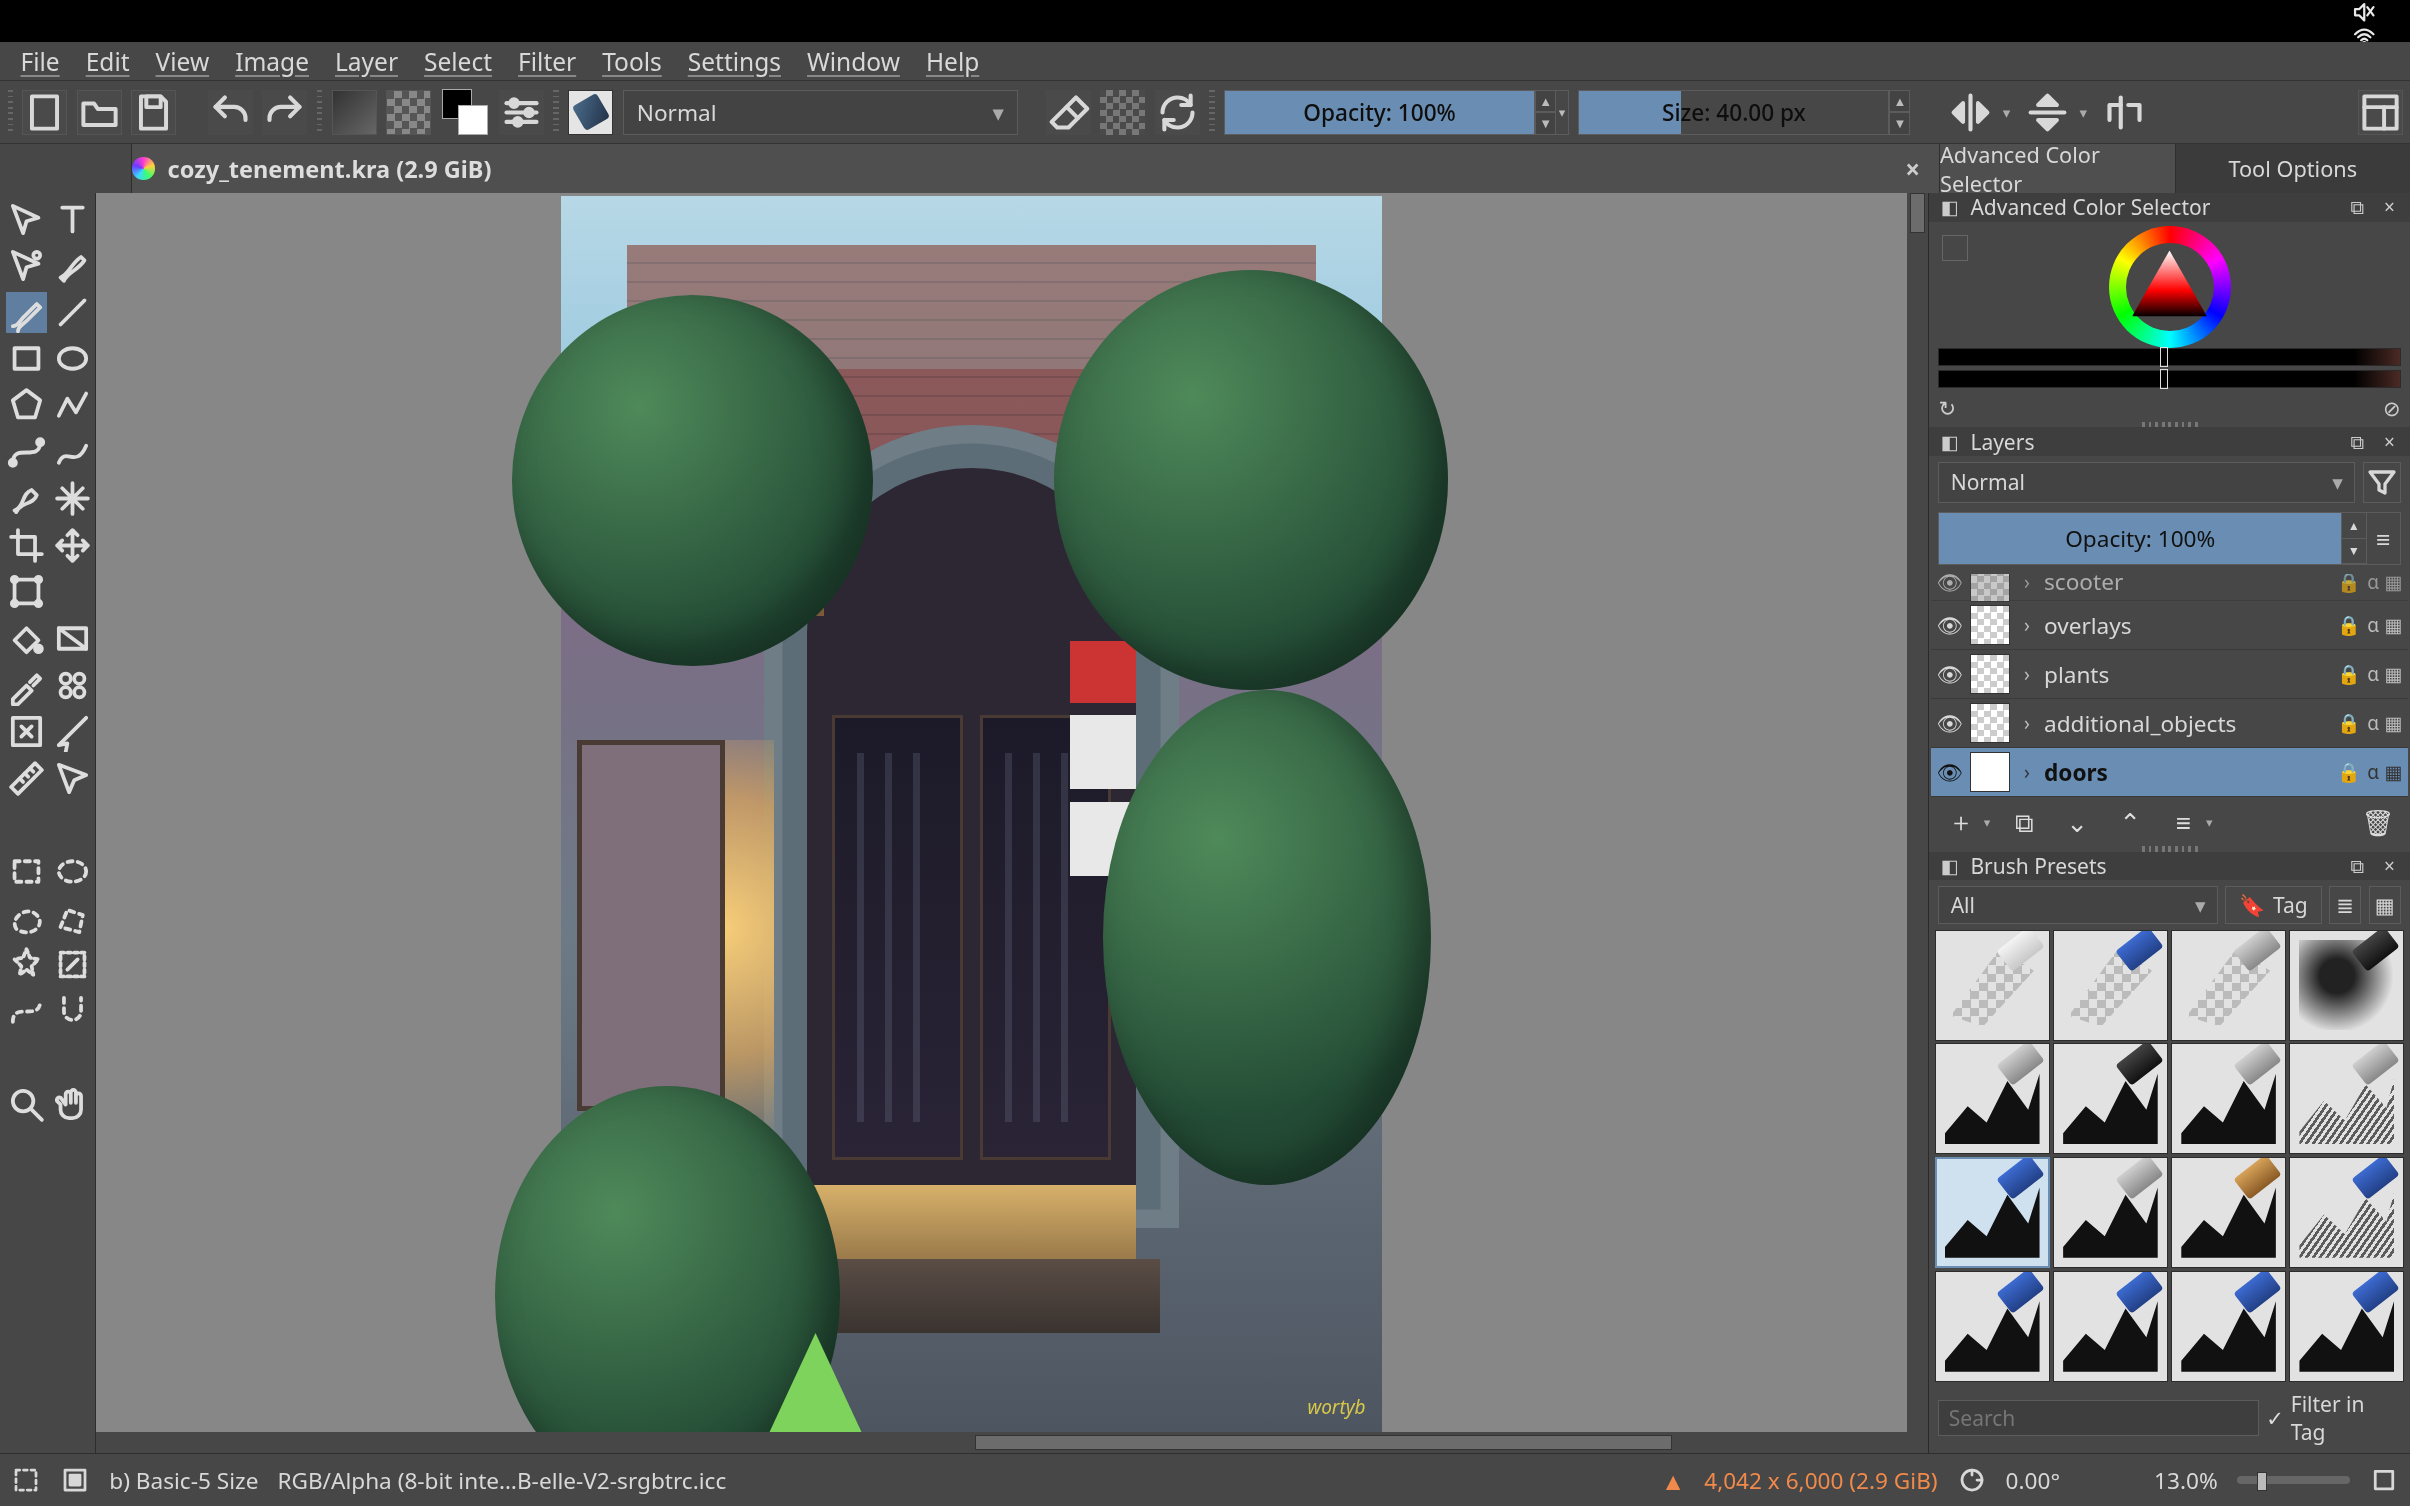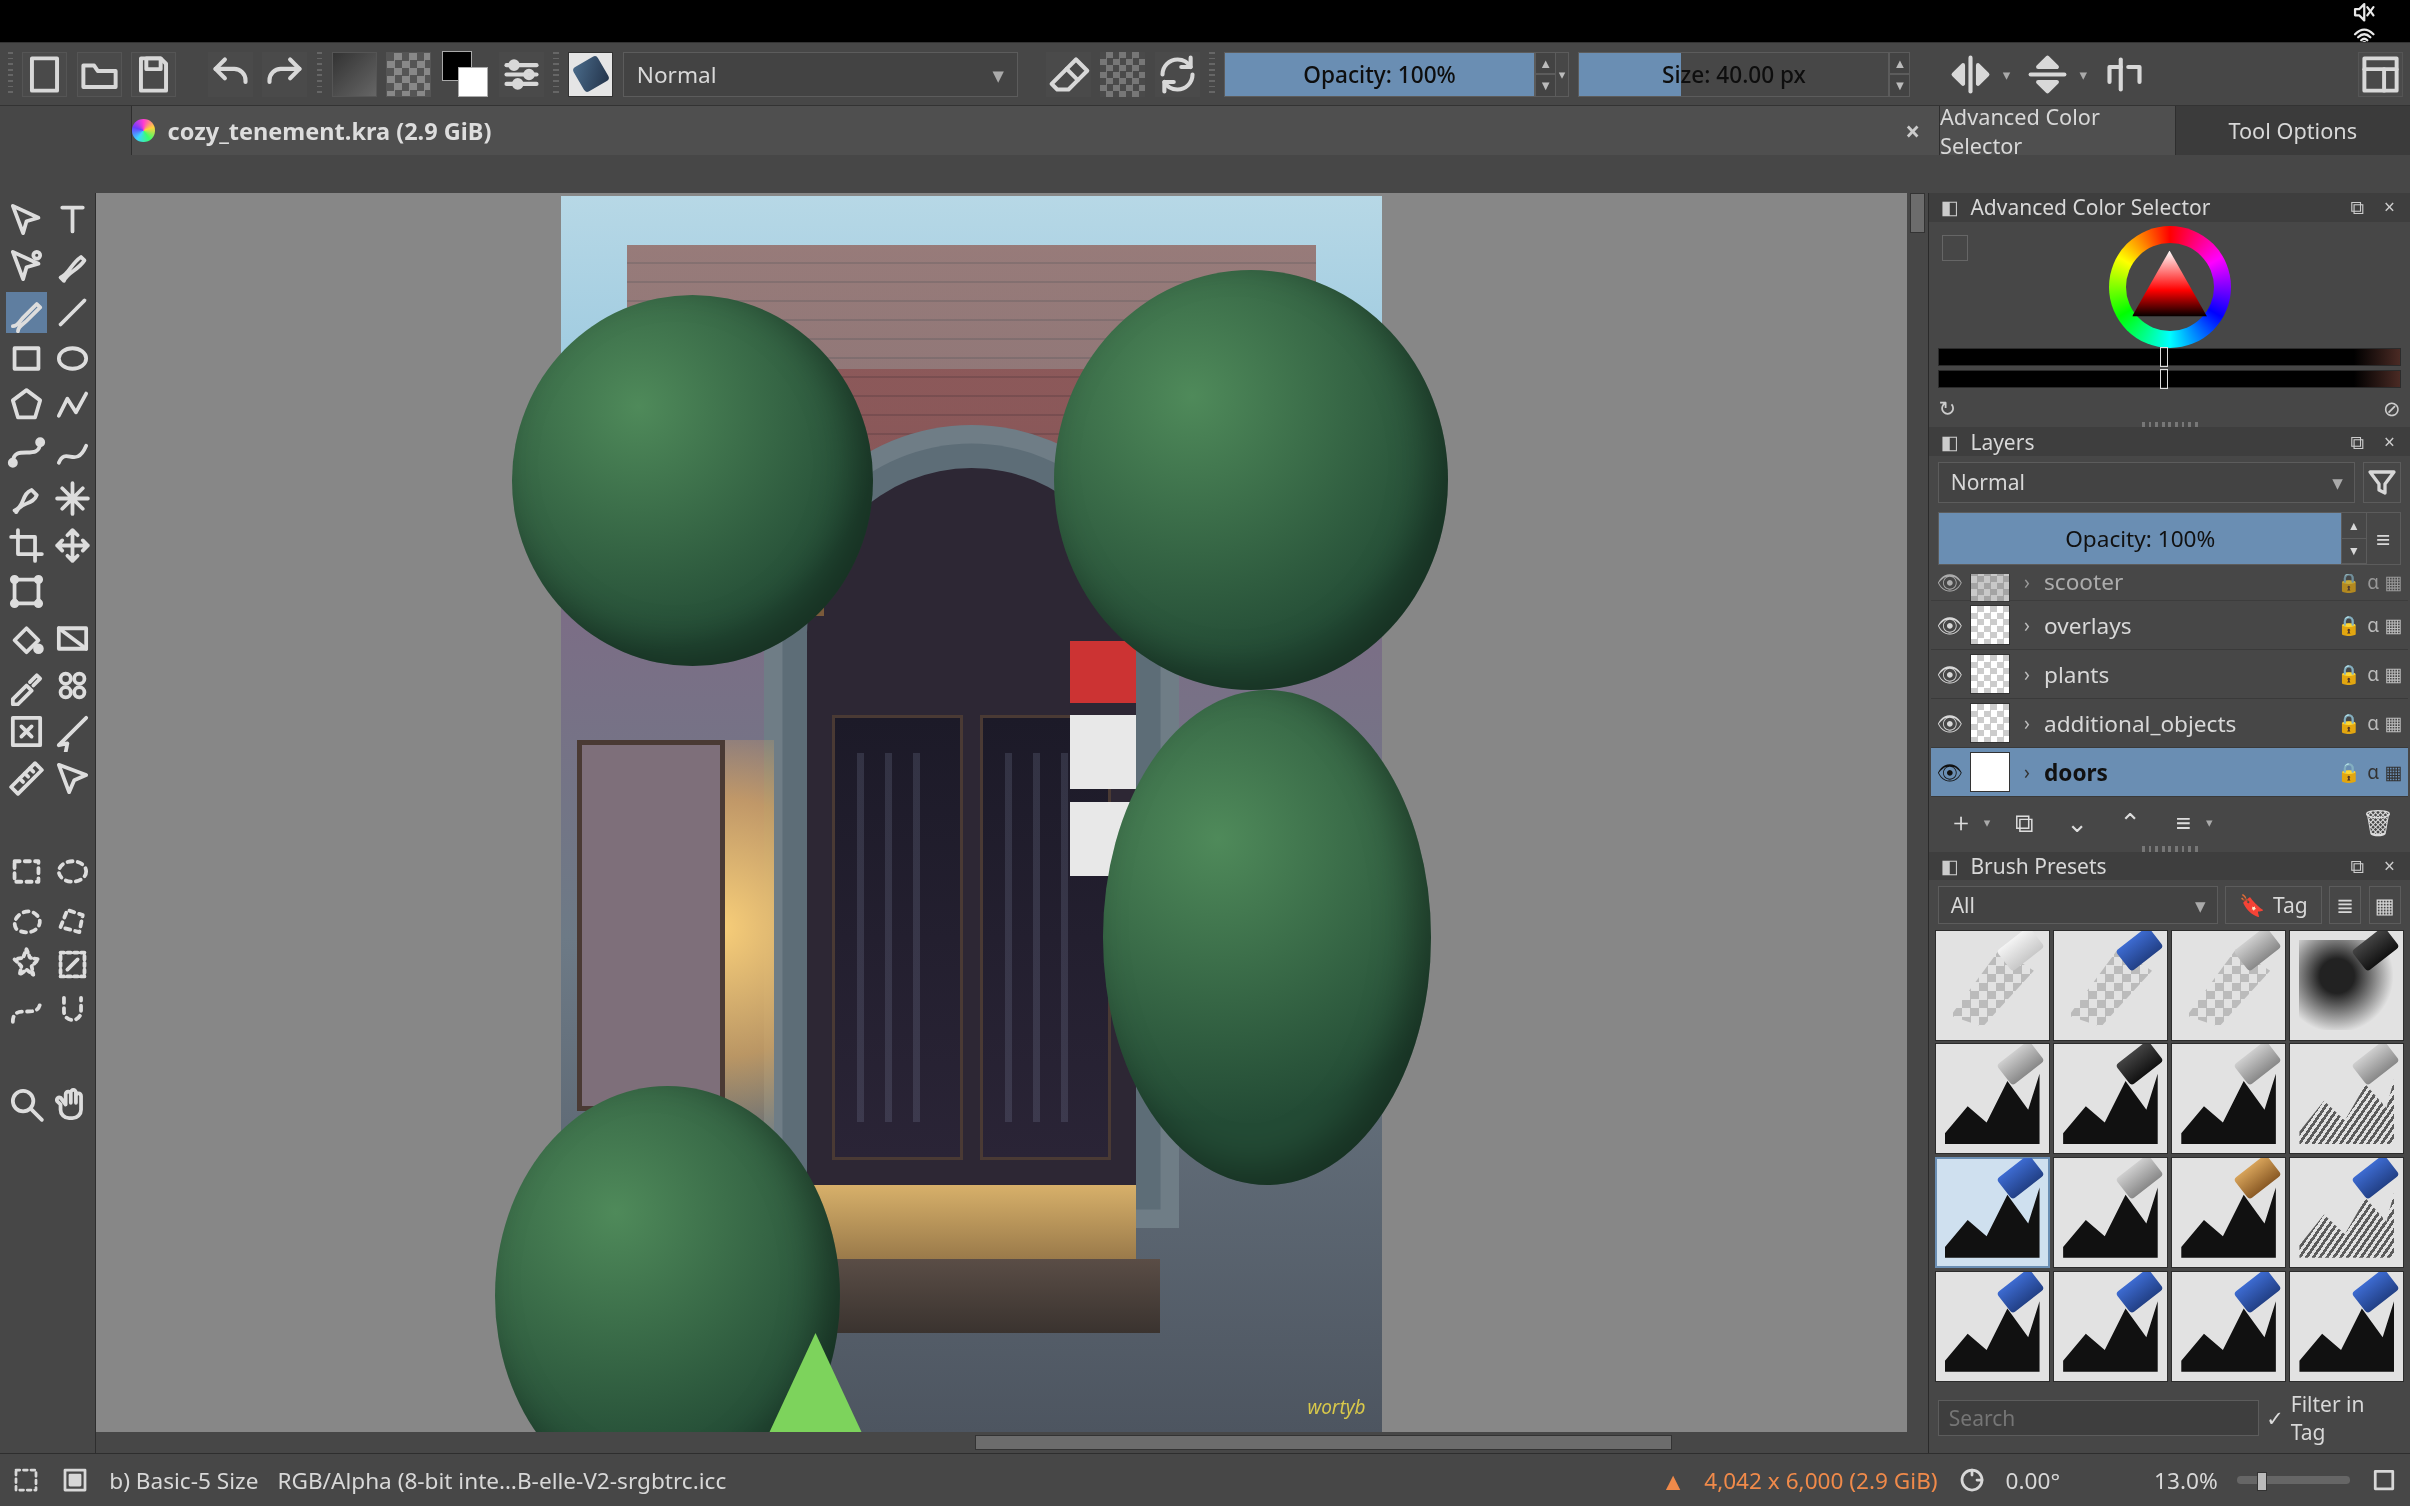--- a/index.html
+++ b/index.html
@@ -197,20 +197,33 @@
     <span>100%</span>
     <span class="status-ico"><svg viewBox="0 0 24 24">
           <rect x="6" y="3" width="12" height="19" fill="currentColor" stroke="none"></rect>
           <rect x="9" y="1" width="6" height="3" fill="currentColor" stroke="none"></rect>
         </svg></span>
   </div>
 </div>
 
 <div class="app">
 
+  <div class="menubar">
+    <span>File</span>
+    <span>Edit</span>
+    <span>View</span>
+    <span>Image</span>
+    <span>Layer</span>
+    <span>Select</span>
+    <span>Filter</span>
+    <span>Tools</span>
+    <span>Settings</span>
+    <span>Window</span>
+    <span>Help</span>
+  </div>
 
   <div class="topbar">
     <div class="tool-sep"></div>
     <div class="tool-btn">
         <svg viewBox="0 0 24 24">
           <rect x="5" y="3" width="14" height="18"></rect>
         </svg>
       </div>
     <div class="tool-btn">
         <svg viewBox="0 0 24 24">

